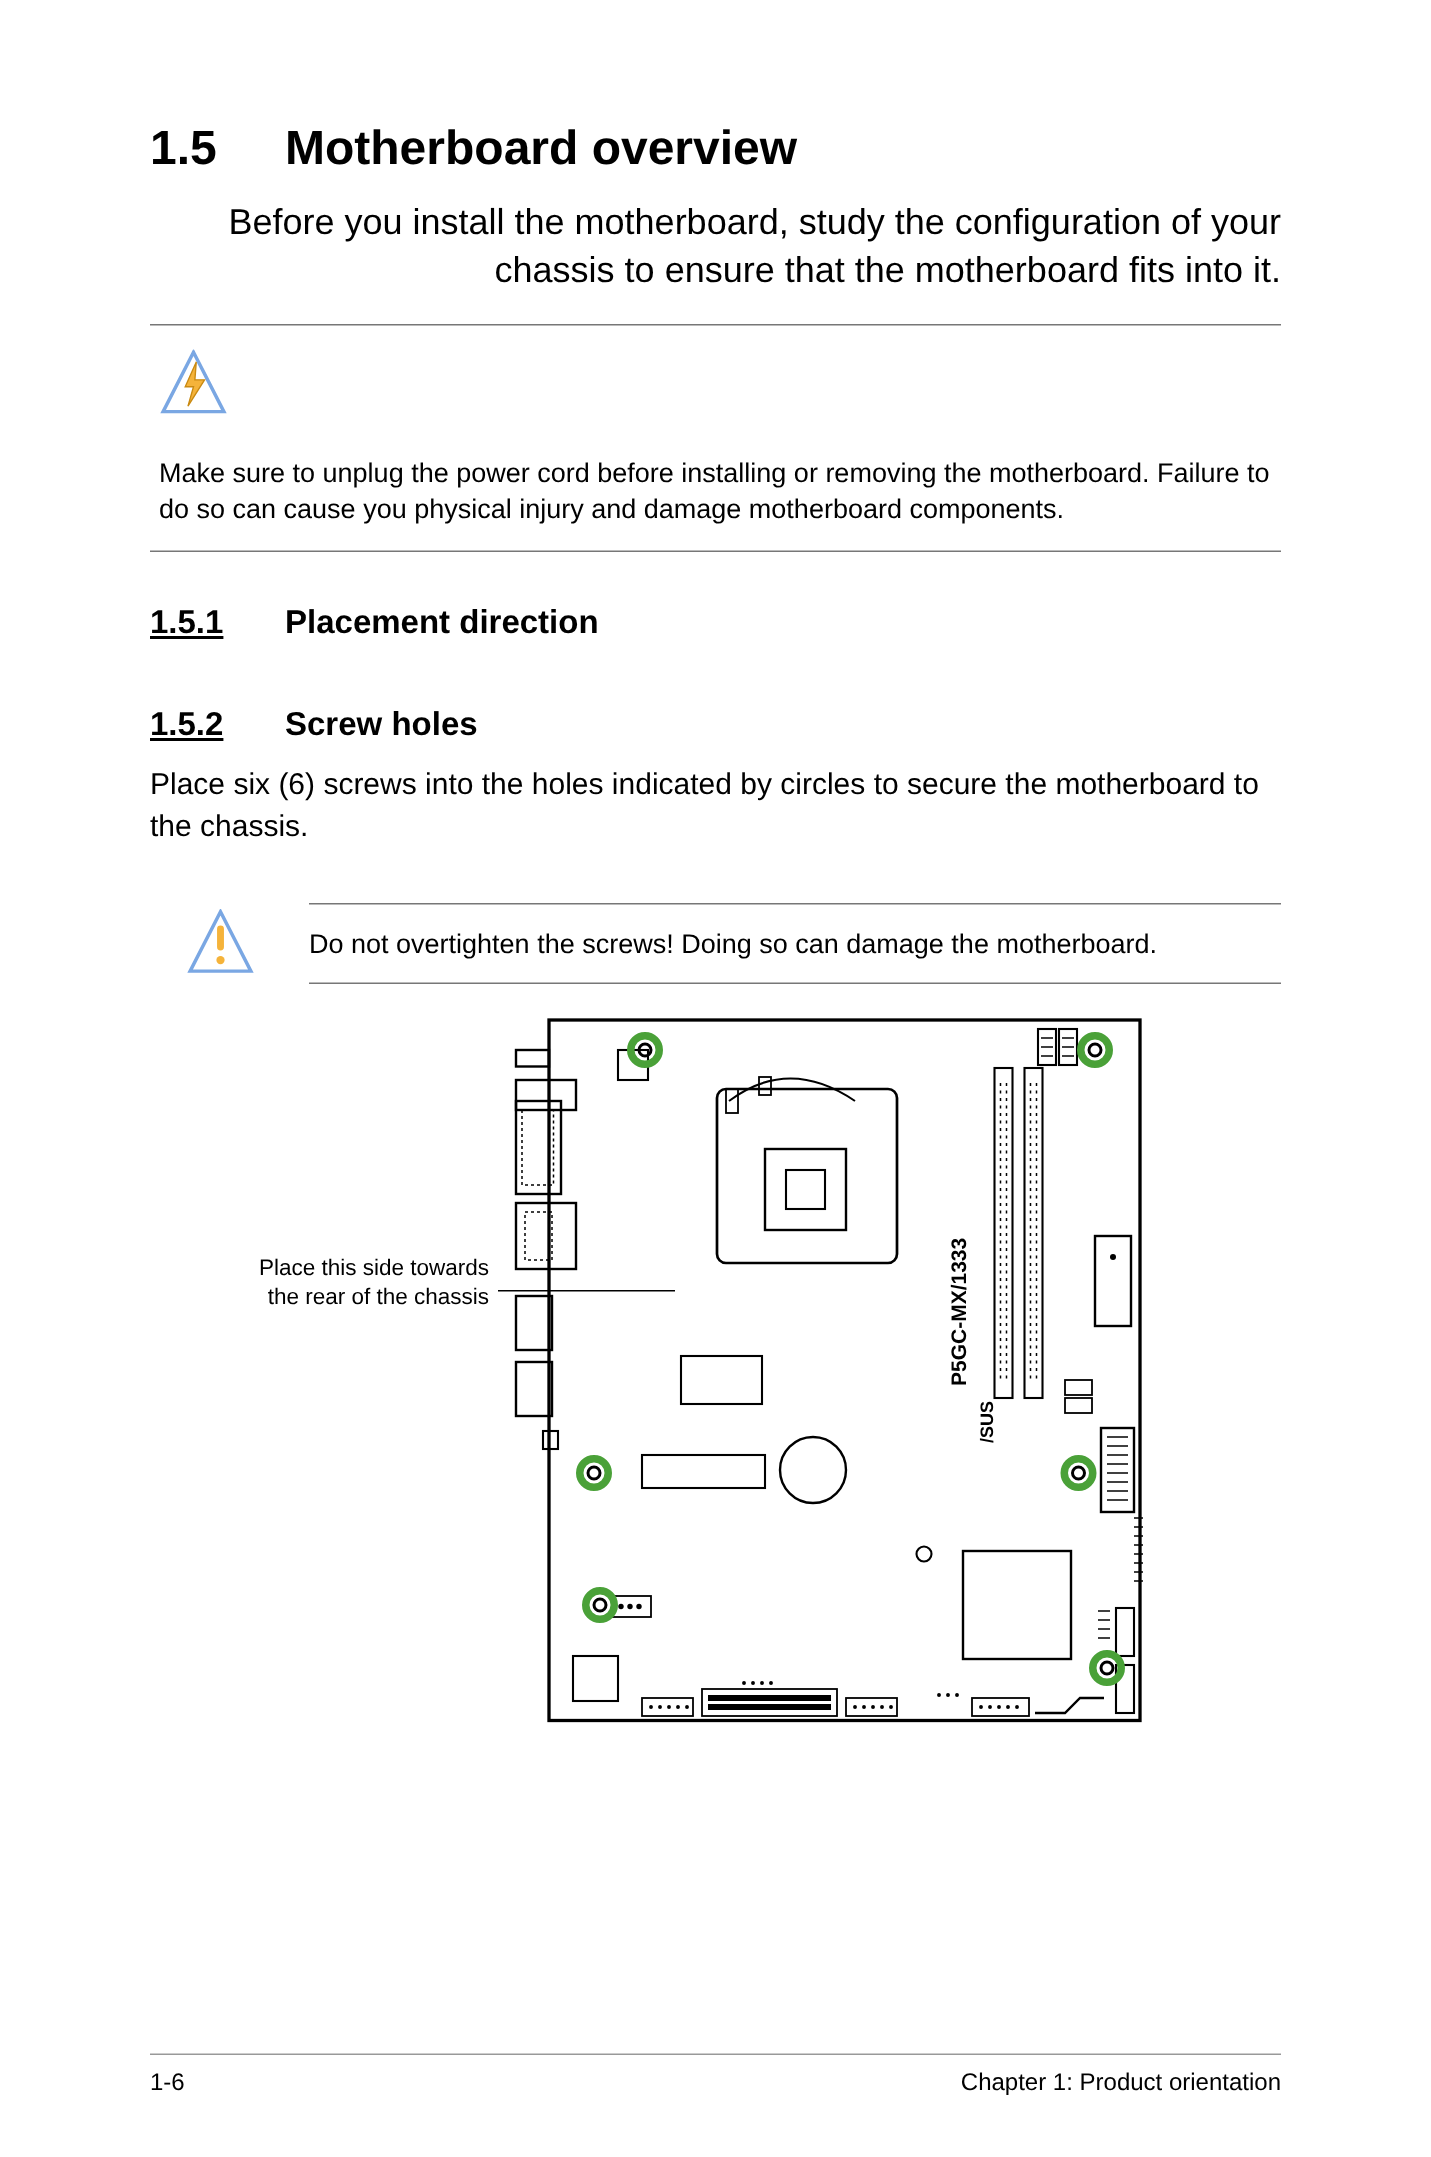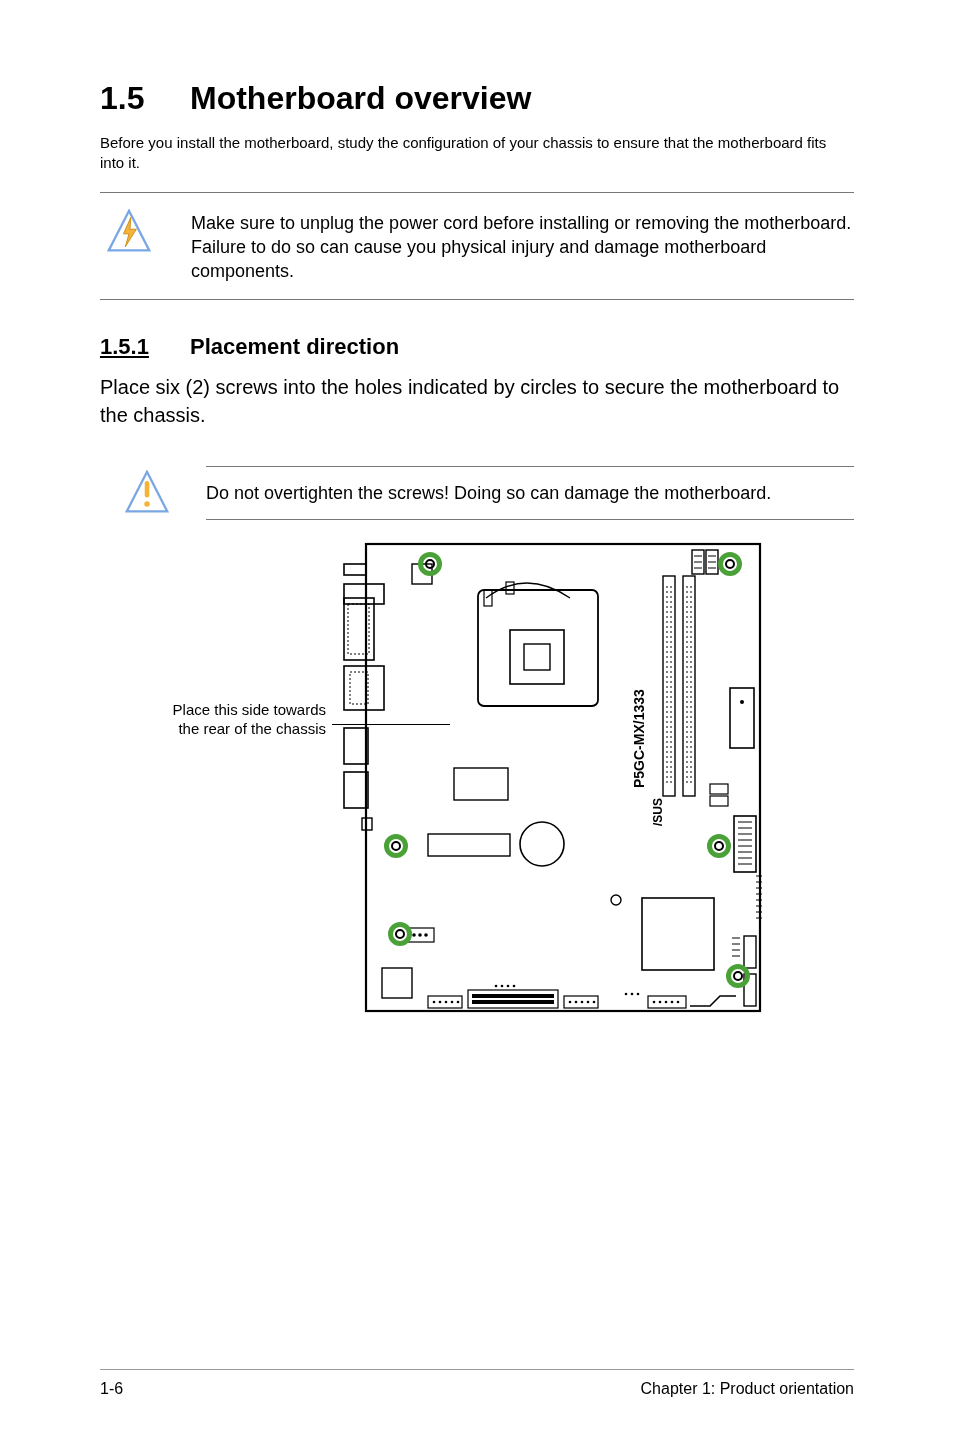--- a/index.html
+++ b/index.html
@@ -12,27 +12,28 @@
   .page {
     width: 954px;
     height: 1438px;
     padding: 80px 100px 40px 100px;
     position: relative;
     display: flex;
     flex-direction: column;
   }
   h1 { font-size: 32px; font-weight: bold; margin-bottom: 16px; }
   h1 .num { display: inline-block; width: 90px; }
-  .intro-para { font-size: 15px; line-height: 1.35; margin-bottom: 12px; }
+  .intro-para { font-size: 24px; line-height: 1.35; margin-bottom: 12px; text-align: right; }
   .hr { border: none; border-top: 1px solid #777; margin: 6px 0; }
   .note-row {
     display: flex;
     align-items: flex-start;
-    gap: 39px;
+    gap: 22px;
     padding: 10px 0 10px 6px;
+    flex-direction: column;
   }
   .note-icon {
     width: 46px; height: 46px; flex: 0 0 46px;
     display: flex; align-items: center; justify-content: center;
   }
   .note-text { font-size: 18px; line-height: 1.35; flex: 1; padding-top: 2px; }
   h2 { font-size: 22px; font-weight: bold; margin: 28px 0 14px 0; }
   h2 .num { display: inline-block; width: 90px; text-decoration: underline; }
   .body-para { font-size: 20px; line-height: 1.38; margin-bottom: 10px; }
 
@@ -120,21 +121,24 @@
       </svg>
     </div>
     <div class="note-text">Make sure to unplug the power cord before installing or removing the motherboard. Failure to do so can cause you physical injury and damage motherboard components.</div>
   </div>
   <hr class="hr">
 
   <h2>
     <span class="num">1.5.1</span><span>Placement direction</span>
   </h2>
 
-  <p class="body-para">Place six (2) screws into the holes indicated by circles to secure the motherboard to the chassis.</p>
+  <h2>
+    <span class="num">1.5.2</span><span>Screw holes</span>
+  </h2>
+  <p class="body-para">Place six (6) screws into the holes indicated by circles to secure the motherboard to the chassis.</p>
 
   <div class="caution-row">
     <div class="note-icon">
       <svg viewBox="0 0 50 50" width="46" height="46">
         <polygon points="25,2 47,45 3,45" fill="none" stroke="#7aa7e3" stroke-width="2.5"></polygon>
         <rect x="22.5" y="12" width="5" height="18" rx="2.5" fill="#f5b33a"></rect>
         <circle cx="25" cy="37" r="3" fill="#f5b33a"></circle>
       </svg>
     </div>
     <div class="caution-right">Do not overtighten the screws! Doing so can damage the motherboard.</div>

